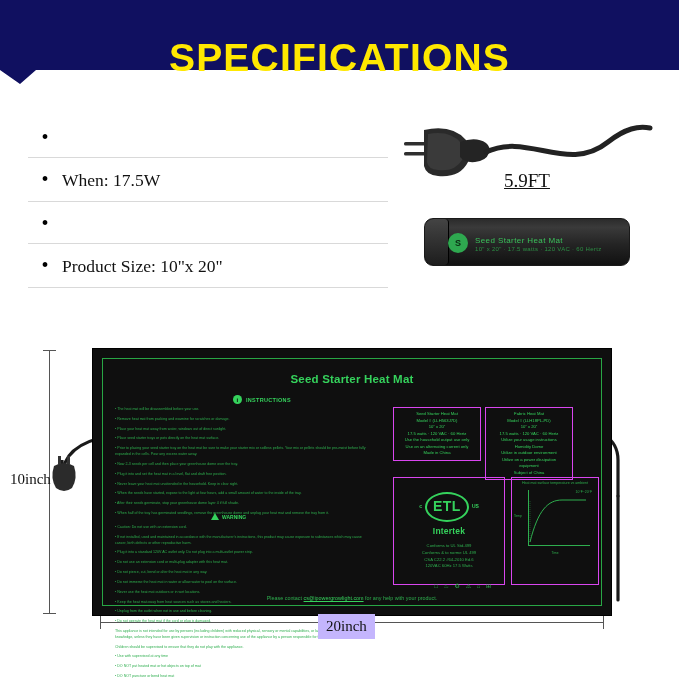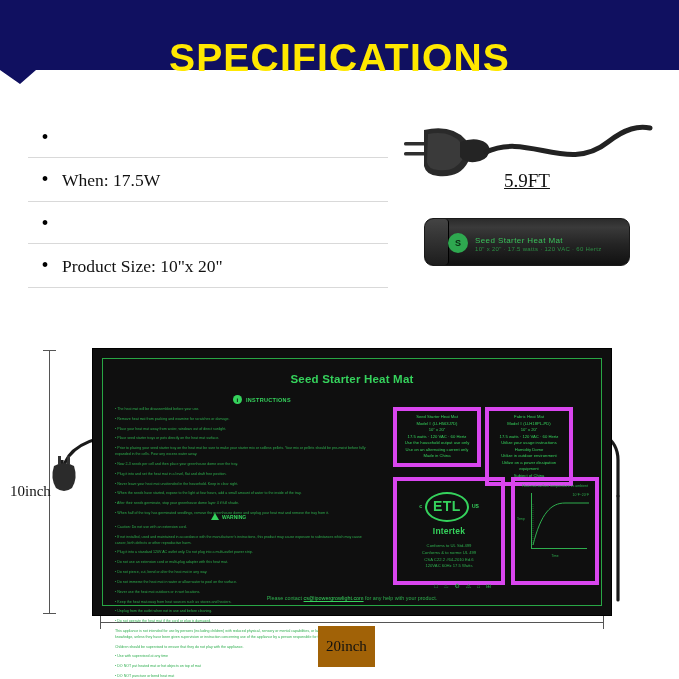--- a/index.html
+++ b/index.html
@@ -207,21 +207,21 @@
     width: 254px;
     color: #2eae4e;
     font-family: "Liberation Sans", sans-serif;
     font-size: 3.6px;
     line-height: 1.62;
   }
   .mat-paras2 p { margin: 0 0 4px 0; }
 
   .label-box {
     position: absolute;
-    border: 4px solid #d946ef;
+    border: 1px solid #d946ef;
     color: #35d25c;
     font-family: "Liberation Sans", sans-serif;
     text-align: center;
     line-height: 1.55;
     font-size: 4.2px;
     padding: 3px 2px;
   }
   #spec-label-left  { left: 300px; top: 58px;  width: 88px; }
   #spec-label-right { left: 392px; top: 58px;  width: 88px; }
   #cert-box {
@@ -308,21 +308,20 @@
     font-size: 6px;
     letter-spacing: 2px;
   }
 
   
   .dim-label {
     position: absolute;
     color: #111;
     font-family: "Liberation Serif", serif;
     font-size: 15px;
-    margin-top: 12px;
   }
   .dim-h {
     position: absolute;
     border-top: 1px solid #555;
   }
   .dim-v {
     position: absolute;
     border-left: 1px solid #555;
   }
   .tick {
@@ -501,14 +500,14 @@
   </div>
 
   <div class="dim-v" style="left:49px; top:50px; height:264px;"></div>
   <div class="tick" style="left:43px; top:50px; width:13px; height:1px;"></div>
   <div class="tick" style="left:43px; top:313px; width:13px; height:1px;"></div>
   <div class="dim-label" style="left:10px; top:171px;">10inch</div>
 
   <div class="dim-h" style="left:100px; top:322px; width:504px;"></div>
   <div class="tick" style="left:100px; top:316px; width:1px; height:13px;"></div>
   <div class="tick" style="left:603px; top:316px; width:1px; height:13px;"></div>
-  <div class="dim-label" style="left:318px; top:314px; background:#a16207; padding:12px 8px;">20inch</div>
+  <div class="dim-label" style="left:318px; top:314px; background:#c4b5fd; padding:4px 8px;">20inch</div>
 </div>
 
 </body></html>

